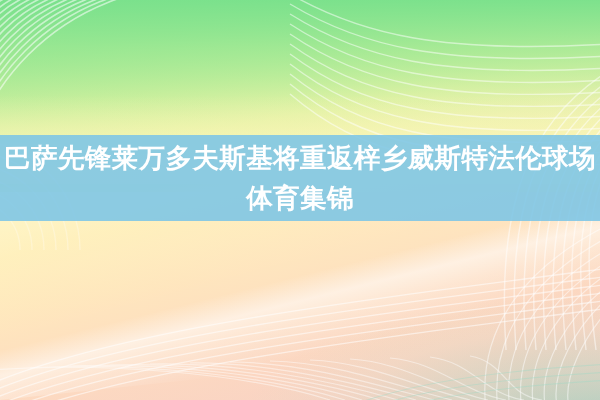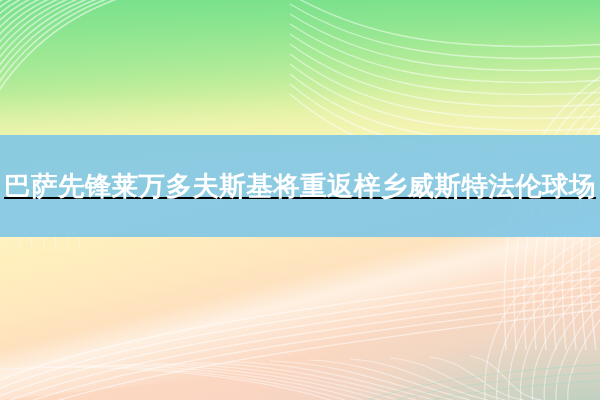--- a/index.html
+++ b/index.html
@@ -99,27 +99,26 @@
 
   
   .arcs { position: absolute; inset: 0; }
   .arcs svg { position: absolute; overflow: visible; }
 
   
   .banner {
     position: absolute;
     left: 0; right: 0;
     top: 135px;
-    height: 102px;
+    height: 86px;
     background: rgba(124,197,230,0.88);
     display: flex;
     flex-direction: column;
     align-items: center;
     justify-content: center;
-    text-decoration: underline;
   }
   .banner-line {
     color: #ffffff;
     font-weight: 700;
     font-size: 27px;
     line-height: 40px;
     letter-spacing: 0.4px;
     white-space: nowrap;
     text-align: center;
   }
@@ -246,15 +245,16 @@
         <path d="M -30  50 A  50  50 0 0 1  20 100"></path>
       </g>
     </svg>
 
   </div>
 
   <div class="bg-sheen"></div>
 
   <div class="banner">
     <div class="banner-line l1">巴萨先锋莱万多夫斯基将重返梓乡威斯特法伦球场</div>
+    <div class="banner-line l2">体育集锦</div>
   </div>
 
 </div>
 
 </body></html>

